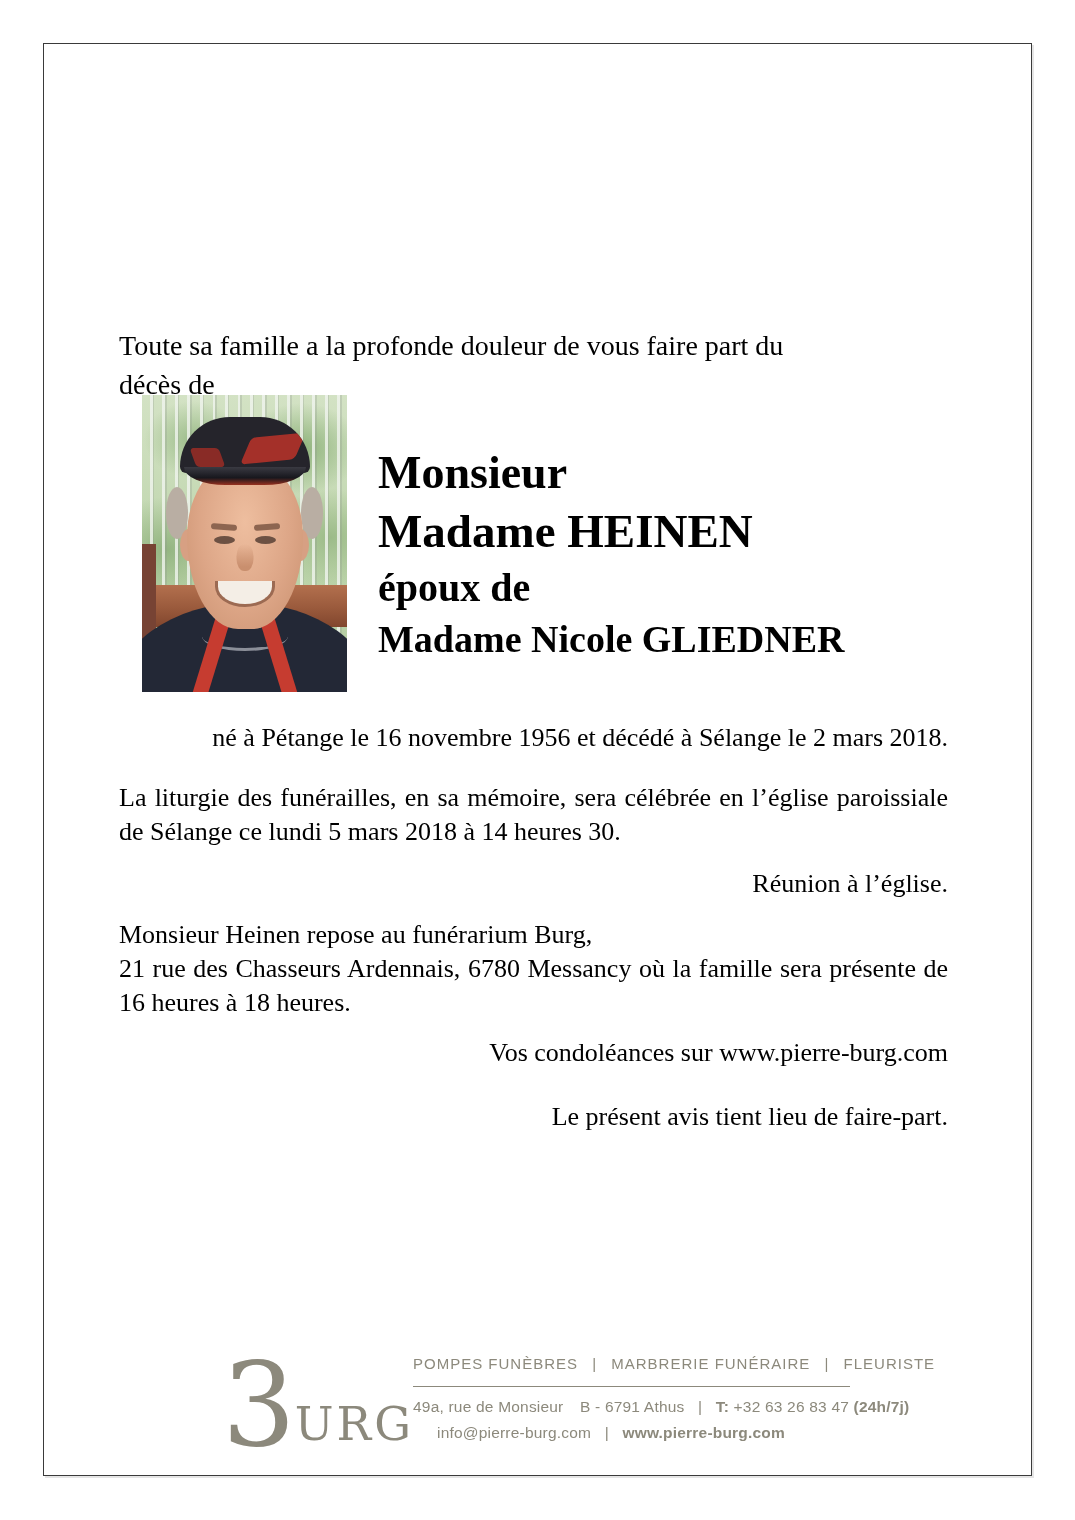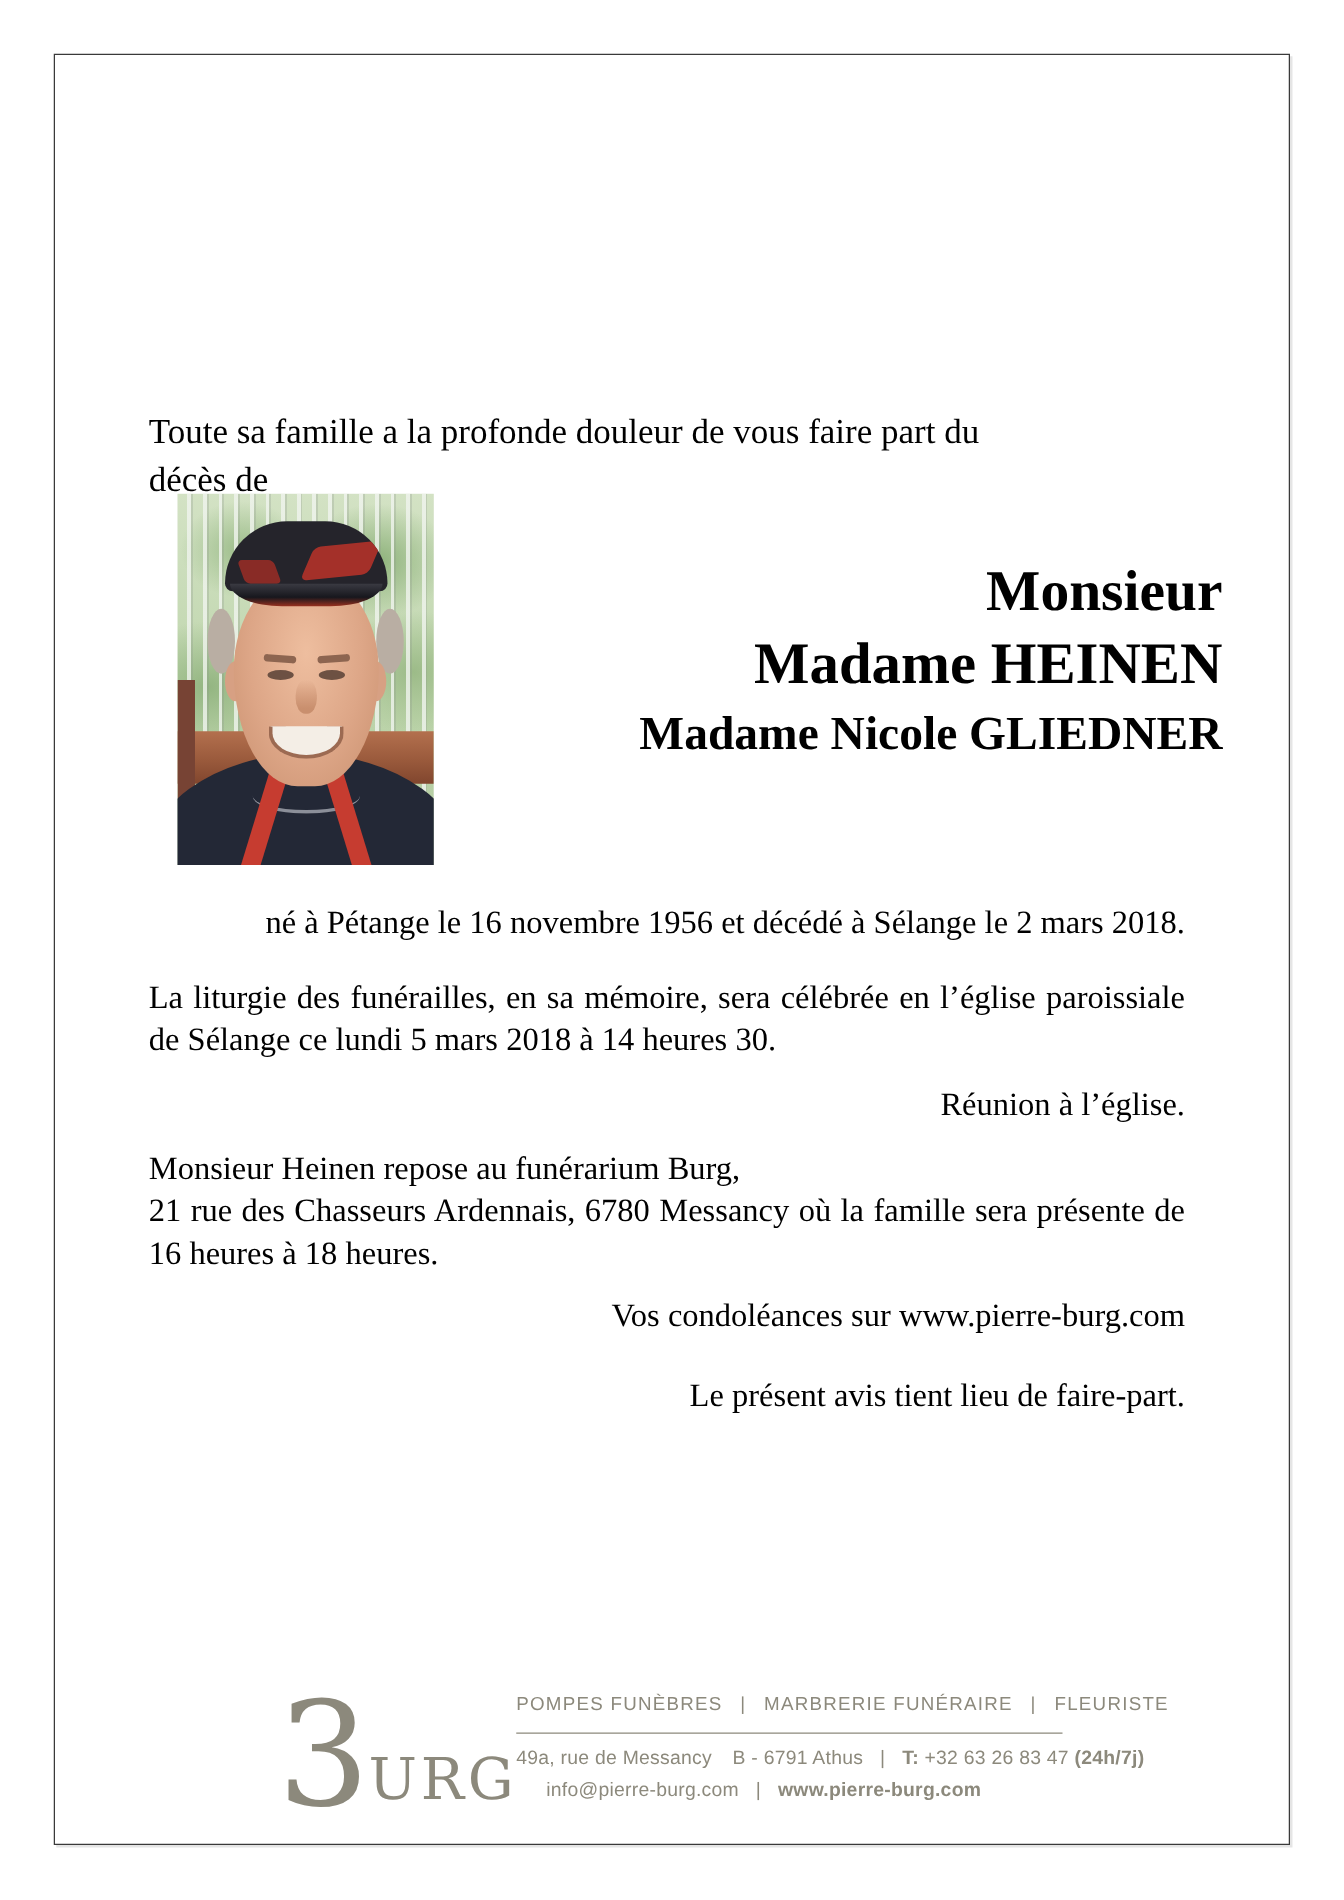--- a/index.html
+++ b/index.html
@@ -24,21 +24,21 @@
   .para.single { text-align:right; white-space:nowrap; }
   .p-birth   { top:721px; }
   .p-liturgy { top:781px; }
   .p-meeting { top:867px; }
   .p-repose  { top:918px; }
   .p-condol  { top:1036px; }
   .p-notice  { top:1100px; }
 
   .name-block {
     position:absolute; left:378px; top:446px; width:600px;
-    text-align:right; font-weight:bold;font-family:Liberation Serif, serif;
+    text-align:left; font-weight:bold;font-family:Liberation Serif, serif;
   }
   .name-title  { font-size:46px; line-height:54px; }
   .name-main   { font-size:47px; line-height:62px; }
   .name-rel    { font-size:40px; line-height:52px; }
   .name-spouse { font-size:38px; line-height:50px; }
 
   
   .photo {
     position:absolute; left:142px; top:395px; width:205px; height:297px;
     overflow:hidden; background:#dfe7d6;
@@ -151,20 +151,21 @@
   <div class="cap">
     <div class="cap-red1"></div>
     <div class="cap-red2"></div>
   </div>
   <div class="cap-brim"></div>
 </div>
 
 <div class="name-block">
   <div class="name-title">Monsieur</div>
   <div class="name-main">Madame HEINEN</div>
+  <div class="name-rel">époux de</div>
   <div class="name-spouse">Madame Nicole GLIEDNER</div>
 </div>
 
 <div class="para single p-birth">né à Pétange le 16 novembre 1956 et décédé à Sélange le 2 mars 2018.</div>
 
 <div class="para p-liturgy">La liturgie des funérailles, en sa mémoire, sera célébrée en l’église paroissiale de Sélange ce lundi 5 mars 2018 à 14 heures 30.</div>
 
 <div class="para single p-meeting">Réunion à l’église.</div>
 
 <div class="para p-repose">
@@ -185,21 +186,21 @@
   <span>POMPES FUNÈBRES</span>
   <span class="sep">|</span>
   <span>MARBRERIE FUNÉRAIRE</span>
   <span class="sep">|</span>
   <span>FLEURISTE</span>
 </div>
 
 <div class="footer-sep-line"></div>
 
 <div class="footer-info footer-address">
-  <span>49a, rue de Messancy</span>
+  <span>49a, rue de Monsieur</span>
   <span class="gap">B - 6791 Athus</span>
   <span class="sep">|</span>
   <span class="b">T:</span>
   <span>+32 63 26 83 47</span>
   <span class="b">(24h/7j)</span>
 </div>
 
 <div class="footer-info footer-contact">
   <span>info@pierre-burg.com</span>
   <span class="sep">|</span>

